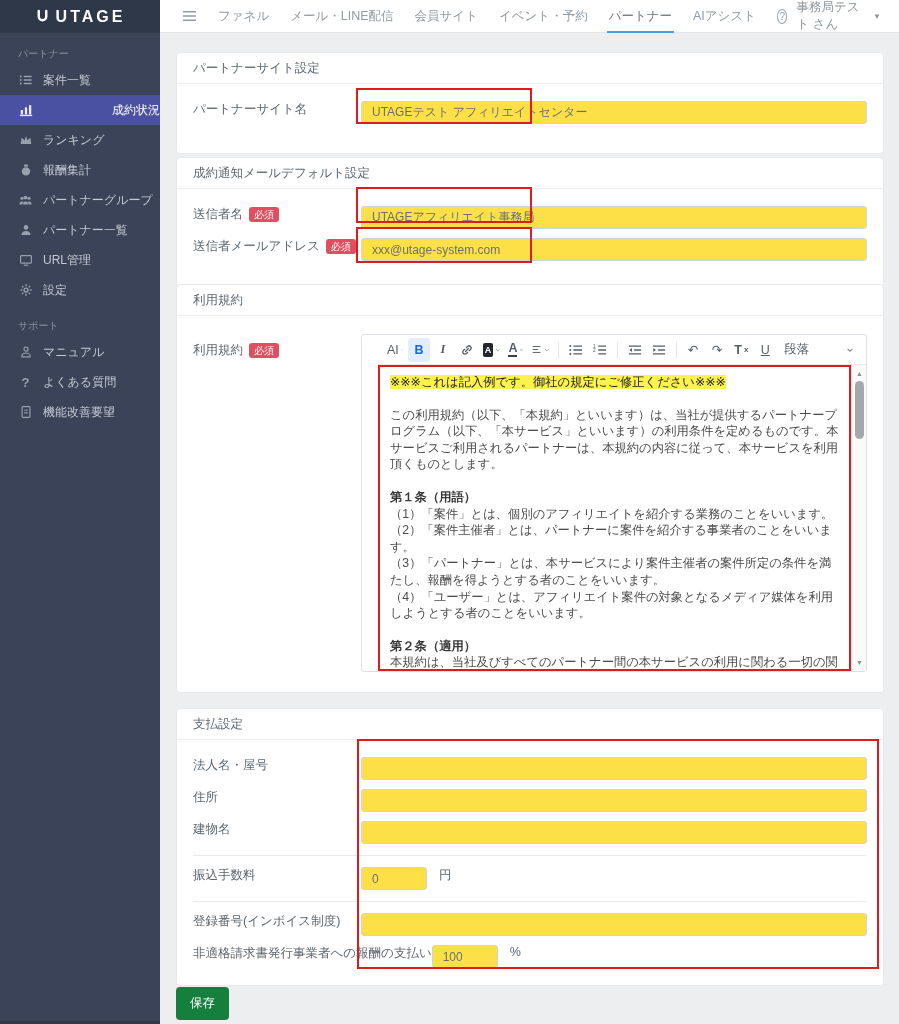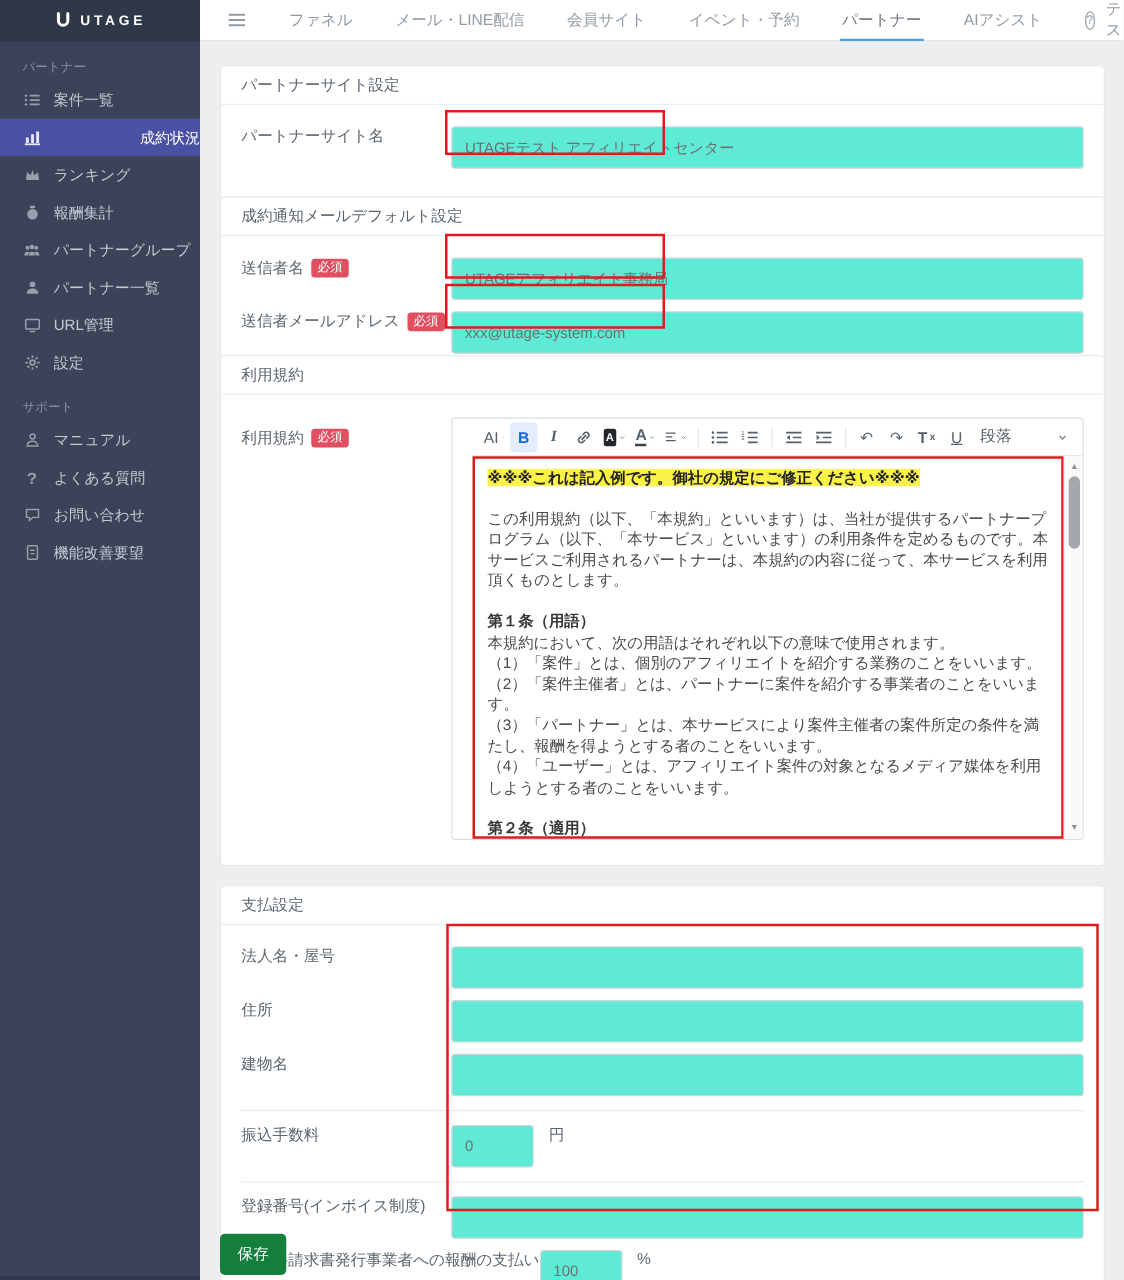--- a/index.html
+++ b/index.html
@@ -6,43 +6,43 @@
   html,body { width:899px; height:1024px; }
   body {
     font-family:"Liberation Sans","DejaVu Sans",sans-serif;
     background:#edeef0; position:relative; overflow:hidden;
     color:#5c6670; font-size:12.5px;
   }
   
   .sidebar { position:absolute; left:0; top:0; width:160px; height:1024px; background:#3a4357; border-bottom:3px solid #313a4c; }
   .logo-band { height:33px; background:#2f3849; display:flex; align-items:center; justify-content:center; gap:6px; }
   .logo-u { width:15px; height:15px; }
-  .logo-text { color:#fff; font-weight:bold; font-size:11px; letter-spacing:3px; }
+  .logo-text { color:#fff; font-weight:bold; font-size:16px; letter-spacing:3px; }
   .side-section { padding:14px 0 4px 18px; font-size:10px; color:#8a93a3; }
   .side-item { height:30px; display:flex; align-items:center; gap:10px; padding-left:18px; color:#c3cad4; font-size:12px; cursor:pointer; }
   .side-item .ic { width:15px; height:15px; color:#97a0af; display:flex; align-items:center; justify-content:center; flex:0 0 15px; font-size:13px; font-weight:bold; }
   .side-item.active { background:#4b51a2; color:#ffffff;justify-content:space-between; }
   .side-item.active .ic { color:#e8eaff; }
   
-  .topnav { position:absolute; left:160px; top:0; width:739px; height:33px; background:#fff; border-bottom:1px solid #e4e7ea; display:flex; align-items:center; padding:0 18px 0 22px; gap:34px; }
+  .topnav { position:absolute; left:160px; top:0; width:739px; height:33px; background:#fff; border-bottom:1px solid #e4e7ea; display:flex; align-items:center; padding:0 18px 0 22px; gap:21px; }
   .nav-item { color:#929aa3; font-size:12.5px; cursor:pointer; height:33px; display:flex; align-items:center; position:relative; white-space:nowrap; }
   .nav-item.active { color:#6e767e; }
   .nav-item.active::after { content:""; position:absolute; left:-2px; right:-2px; bottom:0; height:2px; background:#47a0e4; }
   .nav-right { margin-left:auto; display:flex; align-items:center; gap:9px; color:#8e979e; }
   .help-circle { width:15px; height:15px; border:1px solid #9aa2aa; border-radius:50%; font-size:10px; display:flex; align-items:center; justify-content:center; color:#9aa2aa; cursor:pointer; }
   .caret-down { font-size:8px; color:#8e979e; }
   
   .main { position:absolute; left:160px; top:33px; width:739px; height:991px; background:#edeef0; }
   .card { position:absolute; left:16px; width:708px; background:#fff; border:1px solid #e7e9ec; border-radius:4px; }
   .card-header { padding:0 16px; height:31px; display:flex; align-items:center; border-bottom:1px solid #eceff1; color:#5c6670; }
   .card-body { padding:8px 16px; }
   .frow { display:flex; align-items:flex-start; margin:9px 0; }
   .flabel { flex:0 0 168px; display:flex; align-items:center; gap:6px; color:#5c6670; white-space:nowrap; }
   .req { background:#e04f5f; color:#fff; font-size:10px; border-radius:3px; padding:1px 5px; line-height:1.3; flex:0 0 auto; }
-  .tinput { flex:1 1 auto; height:34px; border:1px solid #ced4da; border-radius:3px; font-family:inherit; font-size:12px; color:#6b6f73; padding:0 10px; background:#5eead4; min-width:0; }
+  .tinput { flex:1 1 auto; height:23px; border:1px solid #ced4da; border-radius:3px; font-family:inherit; font-size:12px; color:#6b6f73; padding:0 10px; background:#fde047; min-width:0; }
   .tinput.small { flex:0 0 66px; width:66px; }
   .unit { margin-left:12px; color:#5c6670; }
   .sep { border-top:1px solid #e9ecef; margin:11px 0; }
   
   .terms-row { display:flex; align-items:flex-start; margin:10px 0 6px 0; }
   .terms-row .flabel { margin-top:8px; }
   .editor { flex:1 1 auto; border:1px solid #dcdfe3; border-radius:3px; background:#fff; min-width:0;padding-left:16px; }
   .ed-toolbar { height:30px; display:flex; align-items:center; padding:0 6px; gap:2px; border-bottom:1px solid #e7eaec; color:#565e66; }
   .ed-btn { height:24px; min-width:22px; padding:0 3px; display:flex; align-items:center; justify-content:center; gap:2px; border-radius:3px; cursor:pointer; font-size:12.5px; color:#565e66; }
   .ed-btn.active-bold { background:#e3edfb; color:#1766d9; font-weight:bold; }
@@ -53,21 +53,21 @@
   .acolor { display:inline-block; font-weight:bold; border-bottom:2px solid #3b4045; line-height:1.05; }
   .uline { text-decoration:underline; }
   .tx { font-weight:bold; }
   .tx sub { font-size:8px; }
   .para-dd { width:108px; justify-content:space-between; padding:0 6px; }
   .ed-body { display:flex; }
   .ed-content { flex:1 1 auto; height:306px; border:2px solid #e11b1b; overflow:hidden; padding:7px 10px; color:#4a4a4a; font-size:12.3px; line-height:1.35; min-width:0; }
   .ed-content p { margin:0; }
   .ed-content p.gap { margin-top:16px; }
   .ed-content .bold { font-weight:bold; color:#383838; }
-  .hl { background:#fbf24c; font-weight:bold; color:#222; }
+  .hl { background:#fbf24c; font-weight:normal; color:#222; }
   .ed-scroll { flex:0 0 15px; background:#fafafa; border-left:1px solid #ececec; position:relative; }
   .ed-scroll .arr { position:absolute; left:0; width:15px; height:13px; color:#8d9196; font-size:7px; display:flex; align-items:center; justify-content:center; cursor:pointer; }
   .arr.up { top:2px; } .arr.down { bottom:2px; }
   .thumb { position:absolute; left:3px; top:16px; width:9px; height:58px; background:#a4a8ad; border-radius:5px; cursor:pointer; }
   
   .save-btn { position:absolute; left:16px; top:954px; background:#15803d; color:#fff; border:none; border-radius:4px; padding:8px 14px; font-size:12.5px; font-family:inherit; cursor:pointer; }
   
   .ann { position:absolute; border:2px solid #e11b1b; pointer-events:none; z-index:50; }
   .ann1 { left:356px; top:88px;  width:176px; height:36px; }
   .ann2 { left:356px; top:187px; width:176px; height:36px; }
@@ -191,28 +191,20 @@
             <circle cx="8" cy="4.8" r="2.3"></circle>
             <path d="M3.2 13.5c0-2.8 2.2-4.3 4.8-4.3s4.8 1.5 4.8 4.3z"></path>
           </g>
         </svg>
       </span>
     <span>マニュアル</span>
   </div>
   <div class="side-item">
     <span class="ic">?</span>
     <span>よくある質問</span>
-  </div>
-  <div class="side-item">
-    <span class="ic">
-        <svg width="14" height="14" viewBox="0 0 16 16">
-          <path d="M2.5 3h11v7.2H8.2l-3 2.8v-2.8H2.5z" fill="none" stroke="currentColor" stroke-width="1.3"></path>
-        </svg>
-      </span>
-    <span>お問い合わせ</span>
   </div>
   <div class="side-item">
     <span class="ic">
         <svg width="14" height="14" viewBox="0 0 16 16">
           <g fill="none" stroke="currentColor" stroke-width="1.3">
             <rect x="3.5" y="1.8" width="9" height="12.4" rx="1"></rect>
             <path d="M6 6h4M6 9h4"></path>
           </g>
         </svg>
       </span>
@@ -380,21 +372,20 @@
                   <path d="M2 3.5l3 3 3-3" fill="none" stroke="#818890" stroke-width="1.4"></path>
                 </svg>
               </span>
           </div>
 
           <div class="ed-body">
             <div class="ed-content">
               <p><span class="hl">※※※これは記入例です。御社の規定にご修正ください※※※</span></p>
               <p class="gap">この利用規約（以下、「本規約」といいます）は、当社が提供するパートナープログラム（以下、「本サービス」といいます）の利用条件を定めるものです。本サービスご利用されるパートナーは、本規約の内容に従って、本サービスを利用頂くものとします。</p>
               <p class="gap bold">第１条（用語）</p>
-              <p>本規約において、次の用語はそれぞれ以下の意味で使用されます。</p>
               <p>（1）「案件」とは、個別のアフィリエイトを紹介する業務のことをいいます。</p>
               <p>（2）「案件主催者」とは、パートナーに案件を紹介する事業者のことをいいます。</p>
               <p>（3）「パートナー」とは、本サービスにより案件主催者の案件所定の条件を満たし、報酬を得ようとする者のことをいいます。</p>
               <p>（4）「ユーザー」とは、アフィリエイト案件の対象となるメディア媒体を利用しようとする者のことをいいます。</p>
               <p class="gap bold">第２条（適用）</p>
               <p>本規約は、当社及びすべてのパートナー間の本サービスの利用に関わる一切の関係に適用されるものとします。また、当社が本サイトに掲載の上、提供する内容は本規約の一部として構成されます。</p>
 
             </div>
             <div class="ed-scroll">
               <span class="arr up">▲</span>

